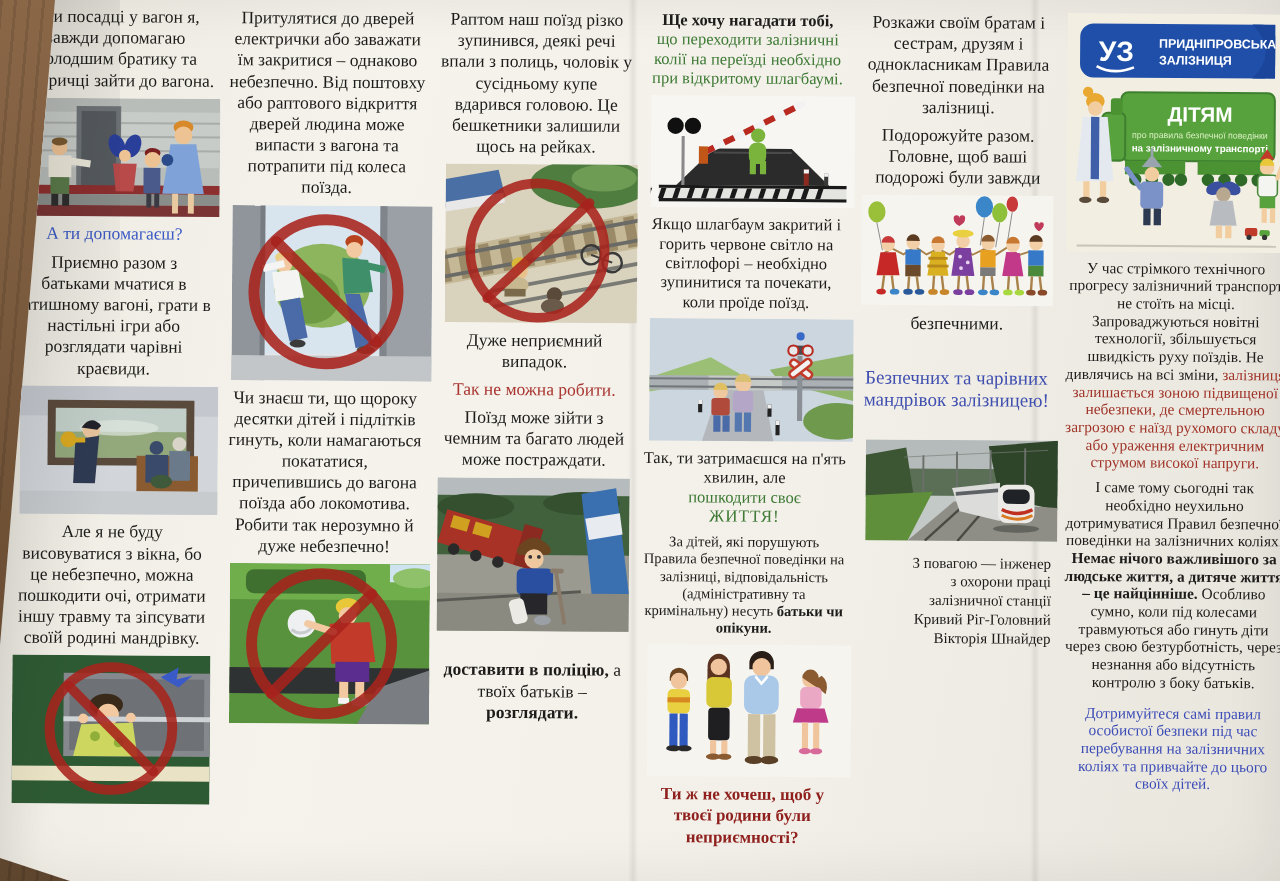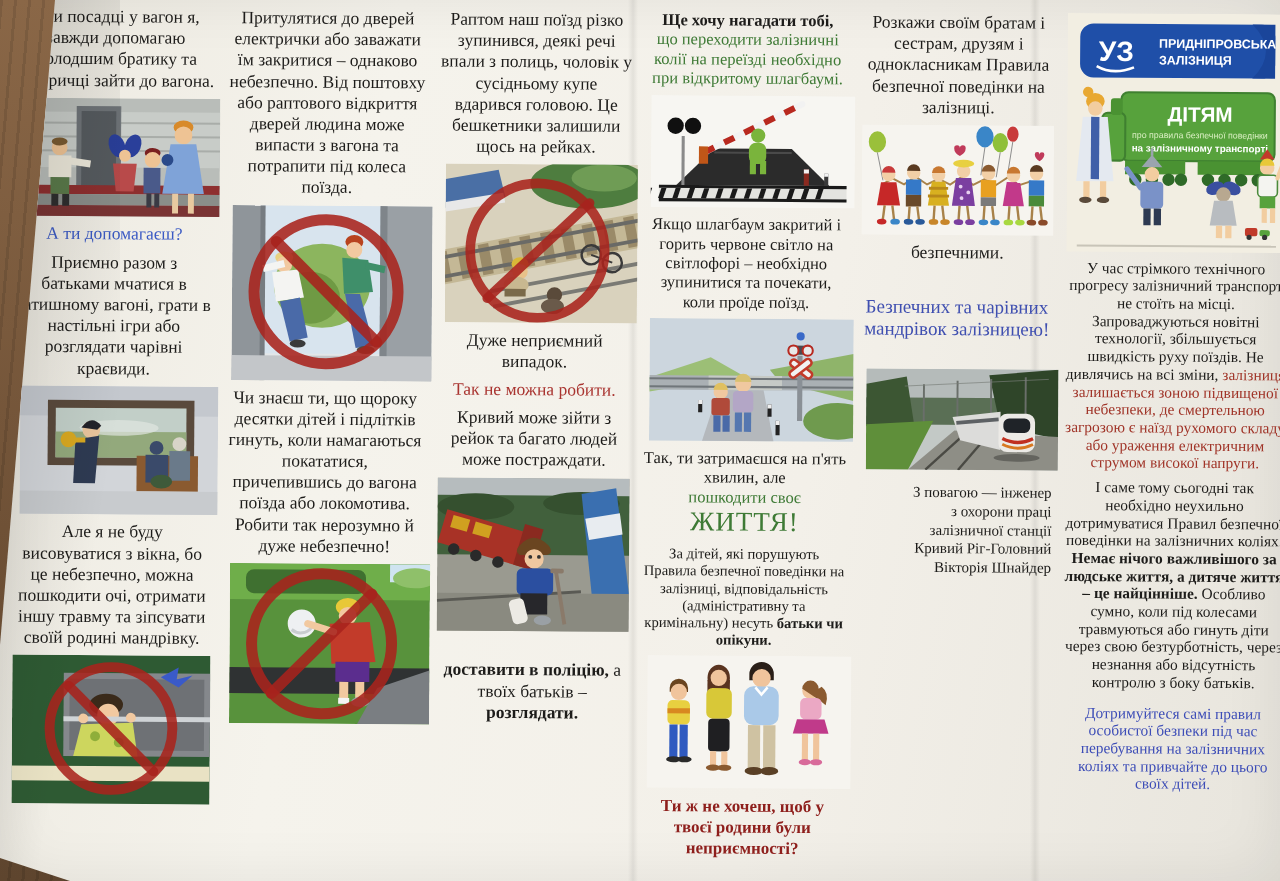--- a/index.html
+++ b/index.html
@@ -28,21 +28,21 @@
   .small{font-size:14.6px !important;line-height:1.18 !important;}
   .blue{color:#3b5ac4;}
   .indigo{color:#3f4fb0;font-size:19px;}
   .redline{color:#a93430;}
   .darkred{color:#8e1f1c;font-weight:bold;font-size:17px;line-height:1.25;}
   .green{color:#3e7a35;}
   .purple{color:#7a55b0;}
   .bluetext{color:#3d4db7;}
   .redtext{color:#a03428;}
   .bold{font-weight:bold;}
-  .caps{font-size:27px;letter-spacing:1px;}
+  .caps{font-size:17px;letter-spacing:1px;}
   .sig{font-size:15px;text-align:right;line-height:1.25;margin-top:6px;}
   .sig span{display:block;}
   .pic{width:100%;}
   .pic svg{display:block;width:100%;height:auto;}
   .pad-img{padding:0 6px;}
   svg text{font-family:"Liberation Sans","DejaVu Sans",sans-serif;}
 </style>
 </head>
 <body>
 
@@ -227,21 +227,21 @@
             <ellipse cx="112" cy="148" rx="12" ry="8" fill="#6a5a4a"></ellipse>
           <circle cx="152" cy="94" r="10" fill="none" stroke="#3a3a3a" stroke-width="2.5"></circle>
           <circle cx="174" cy="102" r="10" fill="none" stroke="#3a3a3a" stroke-width="2.5"></circle>
           <line x1="152" y1="94" x2="174" y2="102" stroke="#3a3a3a" stroke-width="2"></line>
           <circle cx="96" cy="90" r="70" fill="none" stroke="#a8231d" stroke-width="10" opacity=".88"></circle>
           <line x1="44" y1="140" x2="150" y2="40" stroke="#a8231d" stroke-width="10" stroke-linecap="round" opacity=".88"></line>
         </svg>
       </div>
       <div class="t c">Дуже неприємний випадок.</div>
       <div class="t c redline">Так не можна робити.</div>
-      <div class="t c">Кривий може зійти з рейок та багато людей може постраждати.</div>
+      <div class="t c">Поїзд може зійти з чемним та багато людей може постраждати.</div>
       <div class="pic">
         <svg viewBox="0 0 200 160">
           <rect width="200" height="160" fill="#9a9a90"></rect>
           <rect width="200" height="26" fill="#b6bcbe"></rect>
           <rect y="18" width="200" height="62" fill="#41603c"></rect>
           <ellipse cx="40" cy="30" rx="40" ry="14" fill="#35502f"></ellipse>
             <ellipse cx="150" cy="26" rx="40" ry="12" fill="#35502f"></ellipse>
           <g transform="rotate(16 60 70)">
             <rect x="2" y="48" width="100" height="36" fill="#a83226"></rect>
             <rect x="10" y="52" width="18" height="13" fill="#d0a020"></rect>
@@ -398,20 +398,21 @@
             <rect x="163" y="76" width="6" height="26" fill="#f0c49c"></rect>
           <ellipse cx="155" cy="104" rx="6" ry="3" fill="#d86a9a"></ellipse>
             <ellipse cx="166" cy="104" rx="6" ry="3" fill="#d86a9a"></ellipse>
         </svg>
       </div>
       <div class="c darkred">Ти ж не хочеш, щоб у твоєї родини були неприємності?</div>
     </div>
 
     <div class="col col5">
       <div class="t c">Розкажи своїм братам і сестрам, друзям і однокласникам Правила безпечної поведінки на залізниці.</div>
+      <div class="t c">Подорожуйте разом. Головне, щоб ваші подорожі були завжди</div>
       <div class="pic">
         <svg viewBox="0 0 200 115">
           <rect width="200" height="115" fill="#f6f4ef"></rect>
           <ellipse cx="16" cy="18" rx="9" ry="11" fill="#9ac03a"></ellipse>
             <line x1="16" y1="29" x2="22" y2="58" stroke="#888" stroke-width="1"></line>
           <ellipse cx="128" cy="12" rx="9" ry="11" fill="#3a86c8"></ellipse>
             <line x1="128" y1="23" x2="124" y2="52" stroke="#888" stroke-width="1"></line>
           <ellipse cx="144" cy="18" rx="8" ry="10" fill="#8fc03a"></ellipse>
             <line x1="144" y1="28" x2="140" y2="54" stroke="#888" stroke-width="1"></line>
           <ellipse cx="157" cy="9" rx="6" ry="8" fill="#c83a3a"></ellipse>

